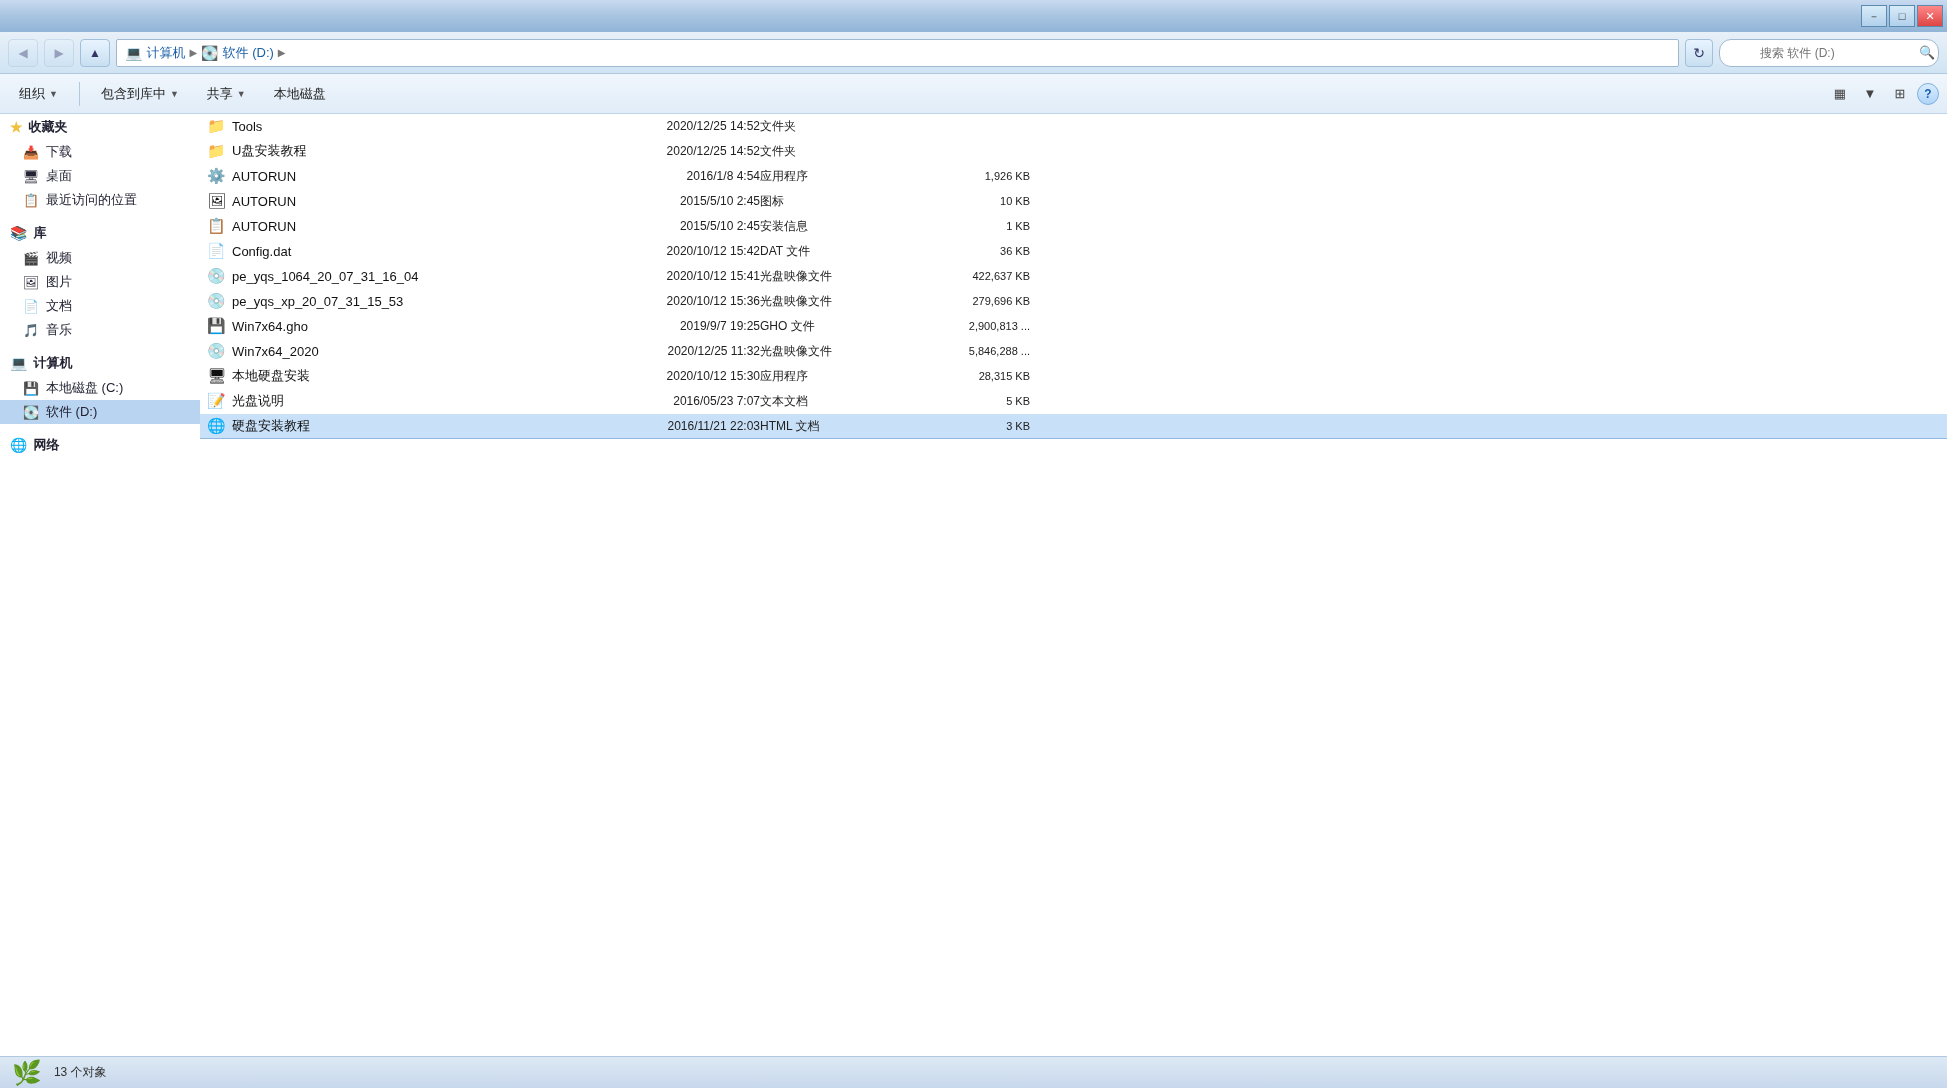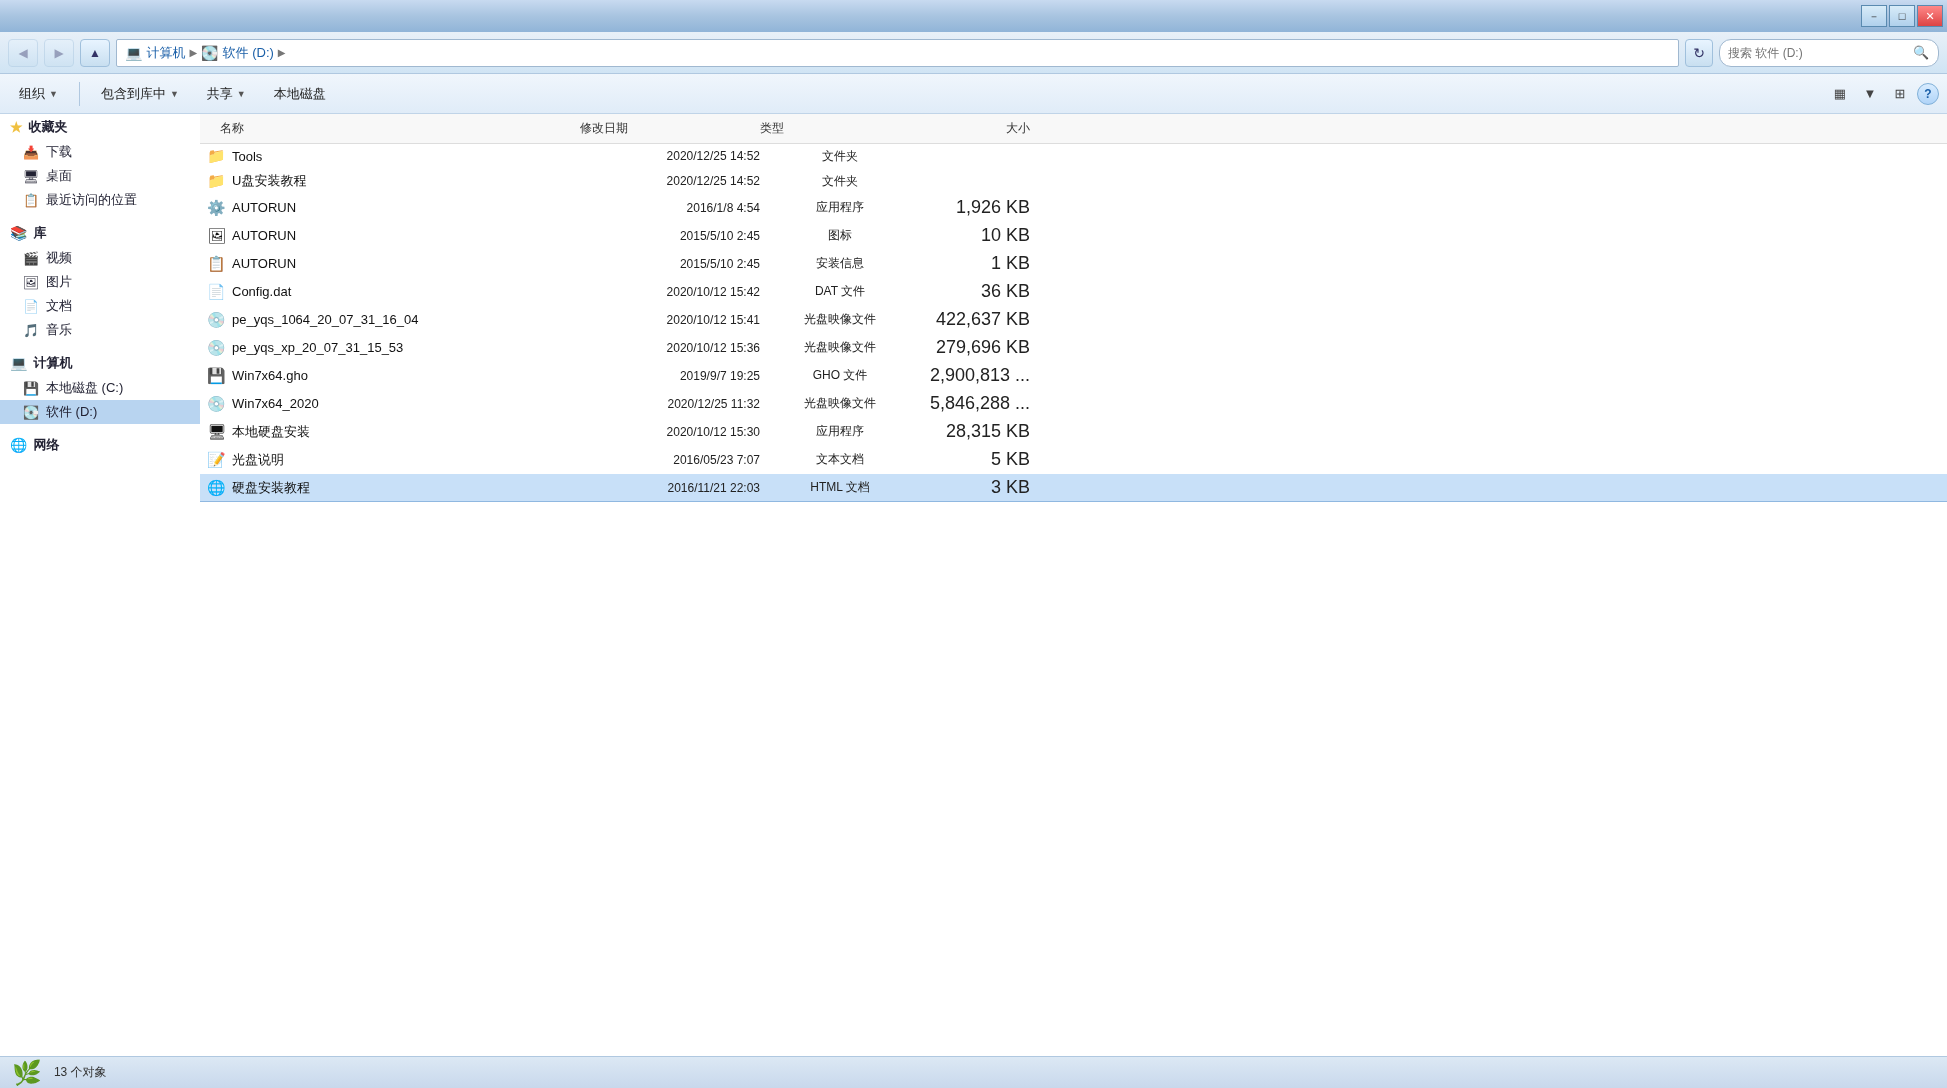--- a/index.html
+++ b/index.html
@@ -69,20 +69,21 @@
       background: #fff;
       border: 1px solid #a0b8d0;
       border-radius: 12px;
       display: flex; align-items: center;
       padding: 0 8px;
       gap: 4px;
     }
     .search-box input {
       border: none; outline: none; flex: 1; font-size: 12px; color: #000000;
       background: transparent;
+      margin-left: 32px;
     }
 
     
     .toolbar {
       height: 40px;
       background: linear-gradient(to bottom, #f0f6fc, #e0ecf8);
       display: flex;
       align-items: center;
       padding: 0 8px;
       gap: 6px;
@@ -163,22 +164,22 @@
       border-bottom: 1px solid transparent;
     }
     .file-row.selected { background: #c8e0f8; border-bottom: 1px solid #90b8e0; }
     .file-cell-name {
       width: 380px;
       padding-left: 8px;
       display: flex; align-items: center; gap: 6px;
       font-size: 12px; color: #111;
     }
     .file-cell-date { width: 180px; font-size: 12px; color: #222; text-align: right; }
-    .file-cell-type { width: 160px; font-size: 12px; color: #222; text-align: center; }
-    .file-cell-size { width: 130px; font-size: 18px; color: #222; text-align: right; padding-right: 20px; }
+    .file-cell-type { width: 160px; font-size: 12px; color: #222; }
+    .file-cell-size { width: 130px; font-size: 11px; color: #222; text-align: right; padding-right: 20px; }
 
     .file-icon { width: 18px; height: 18px; display: inline-flex; align-items: center; justify-content: center; flex-shrink: 0; }
 
     
     .statusbar {
       height: 32px;
       background: linear-gradient(to bottom, #dce8f4, #c8d8ec);
       border-top: 1px solid #b0c8e0;
       display: flex;
       align-items: center;
@@ -317,26 +318,20 @@
     <div class="sidebar-section">
       <div class="sidebar-section-header">
         <span class="icon-network">🌐</span>
         <span>网络</span>
       </div>
     </div>
   </div>
 
   <div class="file-area">
 
-    <div class="file-list-header">
-      <div class="col-name">名称</div>
-      <div class="col-date">修改日期</div>
-      <div class="col-type">类型</div>
-      <div class="col-size">大小</div>
-    </div>
 
     <div id="file-rows">
         <div class="file-row">
       <div class="file-cell-name">
         <span class="file-icon" style="font-size:15px;">📁</span>
         <span>Tools</span>
       </div>
       <div class="file-cell-date">2020/12/25 14:52</div>
       <div class="file-cell-type">文件夹</div>
       <div class="file-cell-size"></div>

